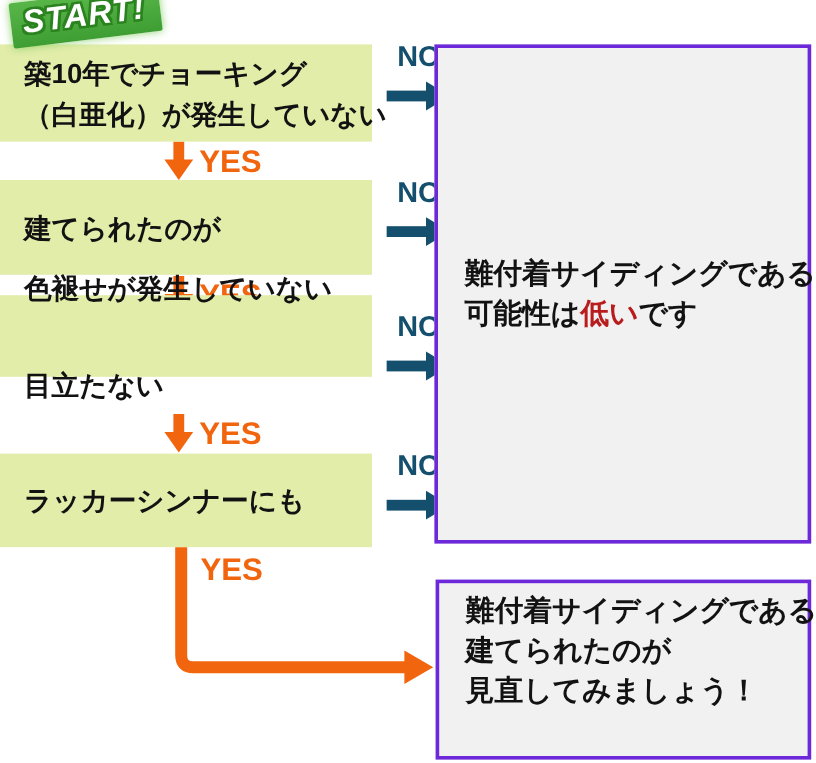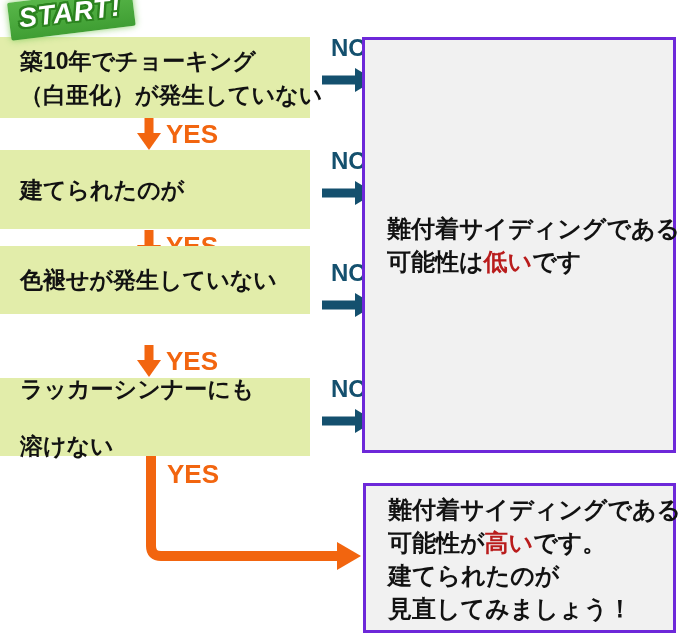--- a/index.html
+++ b/index.html
@@ -140,41 +140,41 @@
   <div class="yes-connector" id="yes-2">
     <svg class="yes-arrow-svg" width="26" height="32" viewBox="0 0 26 32">
       <rect x="8.5" y="0" width="9" height="17" fill="#f2650f"></rect>
       <polygon points="1,15 13,32 25,15" fill="#f2650f"></polygon>
     </svg>
     <span class="yes-label">YES</span>
   </div>
 
   <div class="qbox" id="qbox-3">
     <div class="qline">色褪せが発生していない</div>
+    <div class="qline">目立たない</div>
   </div>
 
   <div class="no-connector" id="no-3">
     <div class="no-label">NO</div>
     <svg class="no-arrow-svg" width="54" height="28" viewBox="0 0 54 28">
       <rect x="0" y="9.5" width="36" height="9" fill="#14506e"></rect>
       <polygon points="33,2 53,14 33,26" fill="#14506e"></polygon>
     </svg>
   </div>
 
   <div class="yes-connector" id="yes-3">
     <svg class="yes-arrow-svg" width="26" height="32" viewBox="0 0 26 32">
       <rect x="8.5" y="0" width="9" height="17" fill="#f2650f"></rect>
       <polygon points="1,15 13,32 25,15" fill="#f2650f"></polygon>
     </svg>
     <span class="yes-label">YES</span>
   </div>
 
   <div class="qbox" id="qbox-4">
     <div class="qline">ラッカーシンナーにも</div>
-    <div class="qline">溶けない</div>
   </div>
 
   <div class="no-connector" id="no-4">
     <div class="no-label">NO</div>
     <svg class="no-arrow-svg" width="54" height="28" viewBox="0 0 54 28">
       <rect x="0" y="9.5" width="36" height="9" fill="#14506e"></rect>
       <polygon points="33,2 53,14 33,26" fill="#14506e"></polygon>
     </svg>
   </div>
 
@@ -184,18 +184,17 @@
   </svg>
   <span id="final-yes-label">YES</span>
 
   <div class="result-box" id="result-no">
     <div class="result-line">難付着サイディングである</div>
     <div class="result-line"><span>可能性は</span><span class="hl">低い</span><span>です</span></div>
   </div>
 
   <div class="result-box" id="result-yes">
     <div class="result-line">難付着サイディングである</div>
-    <div class="result-line"><span>可能性が</span><span class="hl">高い</span><span>です。</span></div>
     <div class="result-line">建てられたのが</div>
     <div class="result-line">見直してみましょう！</div>
   </div>
 
 </div>
 
 </body></html>

